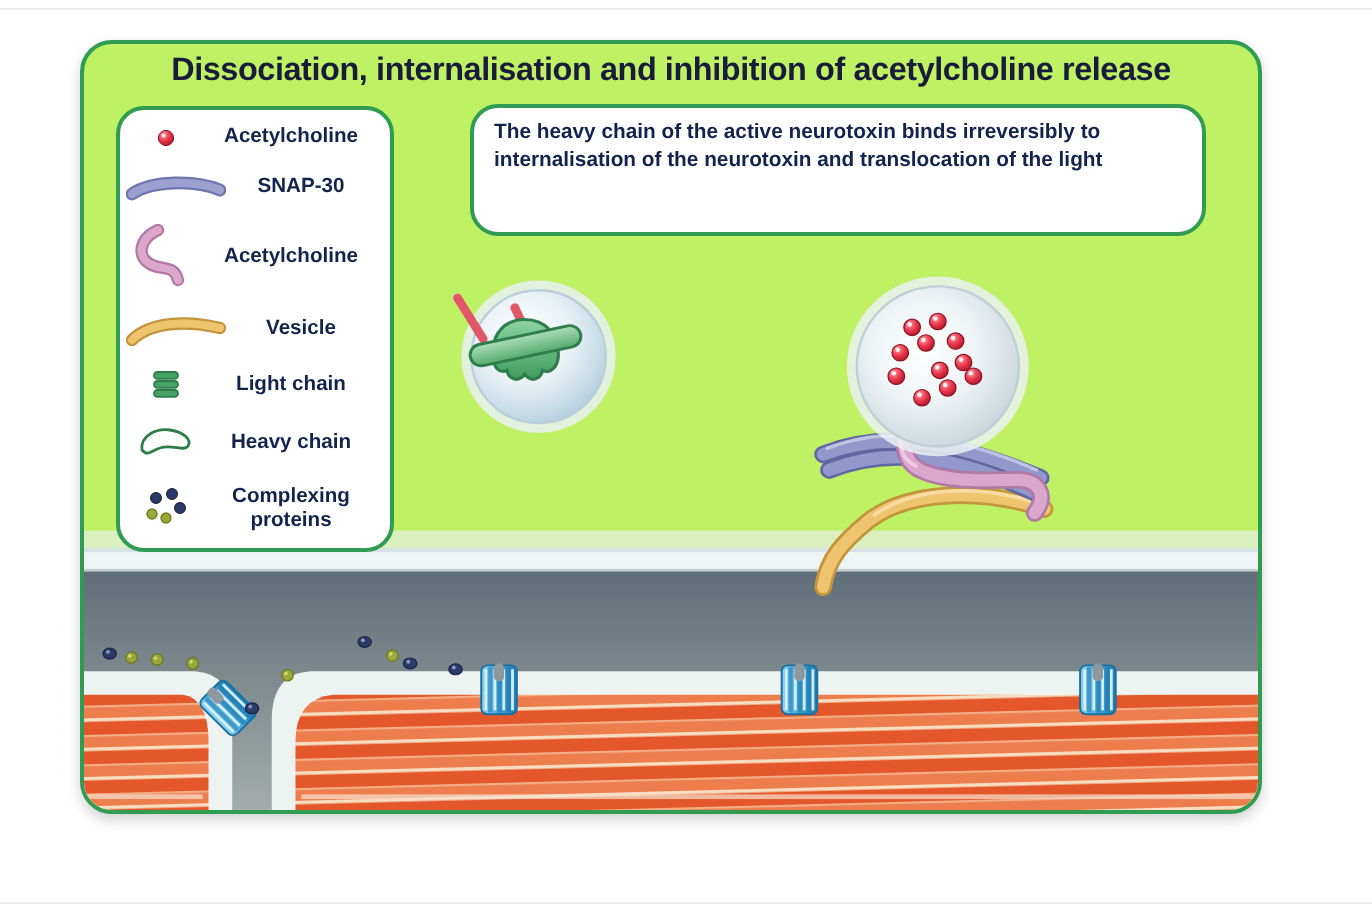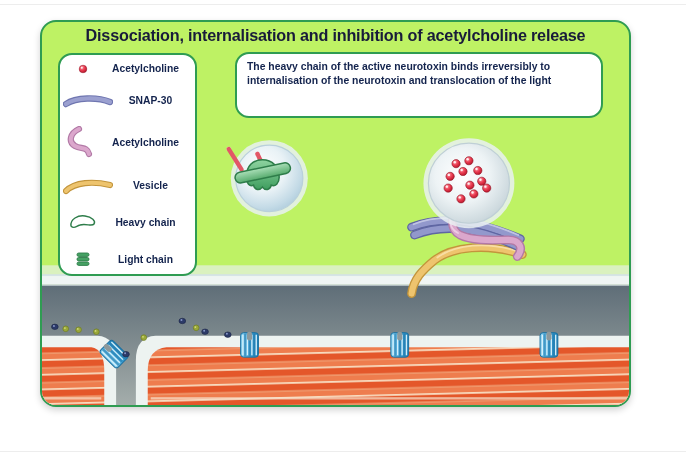--- a/index.html
+++ b/index.html
@@ -252,38 +252,51 @@
             <path d="M3,13 C12,4 30,3 47,7" stroke="#c3953c" stroke-width="6.2" stroke-linecap="round" fill="none"></path>
             <path d="M3,13 C12,4 30,3 47,7" stroke="#eec46e" stroke-width="4" stroke-linecap="round" fill="none"></path>
           </svg>
         </span>
         <span class="legend-label">Vesicle</span>
       </div>
 
 
       <div class="legend-row">
         <span class="legend-icon">
-          <svg width="30" height="20" viewBox="0 0 30 20">
-            <path d="M3,13 C2,6 10,2 17,3 C24,4 28,8 26,11 C24,14 18,10 12,12 C8,13.2 6,16.5 3,13 Z" fill="url(#lg1)" stroke="#2e7d4a" stroke-width="1.4"></path>
-          </svg>
-        </span>
-        <span class="legend-label">Heavy chain</span>
-      </div>
-
-      <div class="legend-row">
-        <span class="legend-icon">
           <svg width="18" height="15" viewBox="0 0 18 15">
             <rect x="3" y="1" width="12" height="3.4" rx="1.7" fill="#46a264" stroke="#2e7d4a" stroke-width="0.9"></rect>
             <rect x="3" y="5.5" width="12" height="3.4" rx="1.7" fill="#46a264" stroke="#2e7d4a" stroke-width="0.9"></rect>
             <rect x="3" y="10" width="12" height="3.4" rx="1.7" fill="#46a264" stroke="#2e7d4a" stroke-width="0.9"></rect>
           </svg>
         </span>
         <span class="legend-label">Light chain</span>
       </div>
 
+      <div class="legend-row">
+        <span class="legend-icon">
+          <svg width="30" height="20" viewBox="0 0 30 20">
+            <path d="M3,13 C2,6 10,2 17,3 C24,4 28,8 26,11 C24,14 18,10 12,12 C8,13.2 6,16.5 3,13 Z" fill="url(#lg1)" stroke="#2e7d4a" stroke-width="1.4"></path>
+          </svg>
+        </span>
+        <span class="legend-label">Heavy chain</span>
+      </div>
+
+      <div class="legend-row">
+        <span class="legend-icon">
+          <svg width="25" height="22" viewBox="0 0 25 22">
+            <circle cx="7" cy="5" r="2.7" fill="#2c3a68" stroke="#1b2547" stroke-width="0.6"></circle>
+            <circle cx="15" cy="3" r="2.7" fill="#2c3a68" stroke="#1b2547" stroke-width="0.6"></circle>
+            <circle cx="19" cy="10" r="2.7" fill="#2c3a68" stroke="#1b2547" stroke-width="0.6"></circle>
+            <circle cx="5" cy="13" r="2.5" fill="#9aa83a" stroke="#6f7d20" stroke-width="0.7"></circle>
+            <circle cx="12" cy="15" r="2.5" fill="#9aa83a" stroke="#6f7d20" stroke-width="0.7"></circle>
+          </svg>
+        </span>
+        <span class="legend-label">Complexing
+proteins</span>
+      </div>
 
     </div>
 
     <div class="info-box">
       <div class="info-line">The heavy chain of the active neurotoxin binds irreversibly to</div>
       <div class="info-line">internalisation of the neurotoxin and translocation of the light</div>
     </div>
 
   </div>
 </div>

